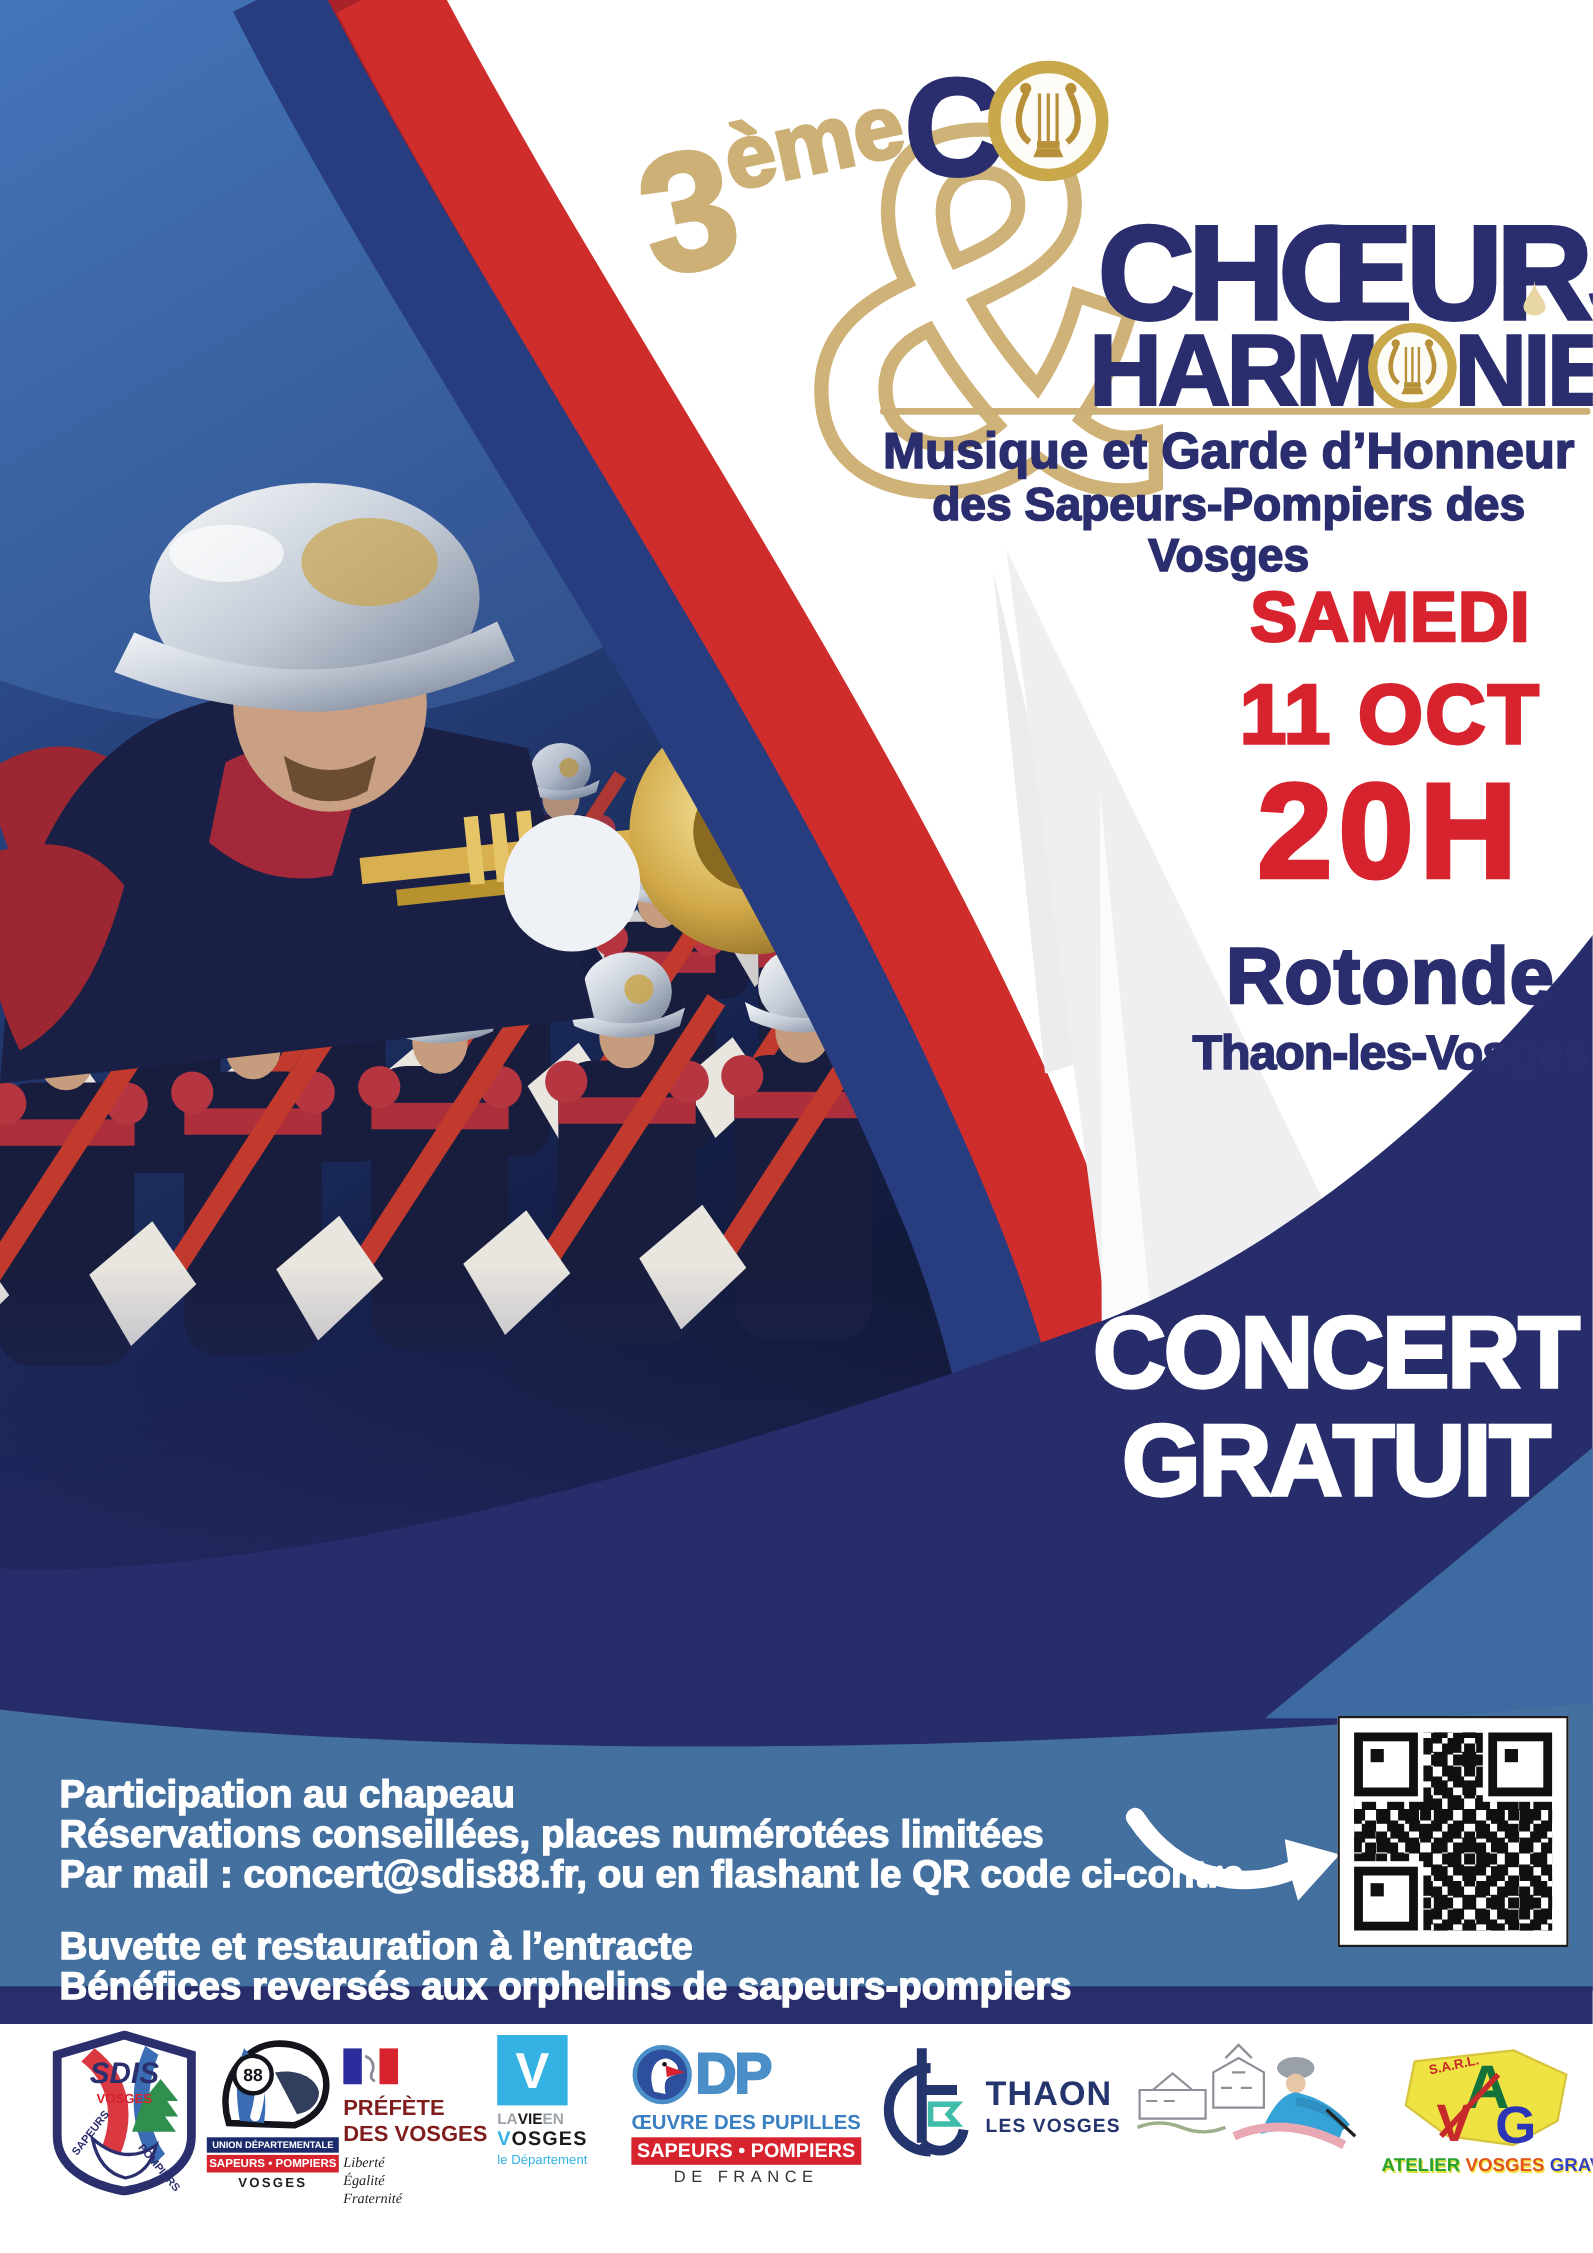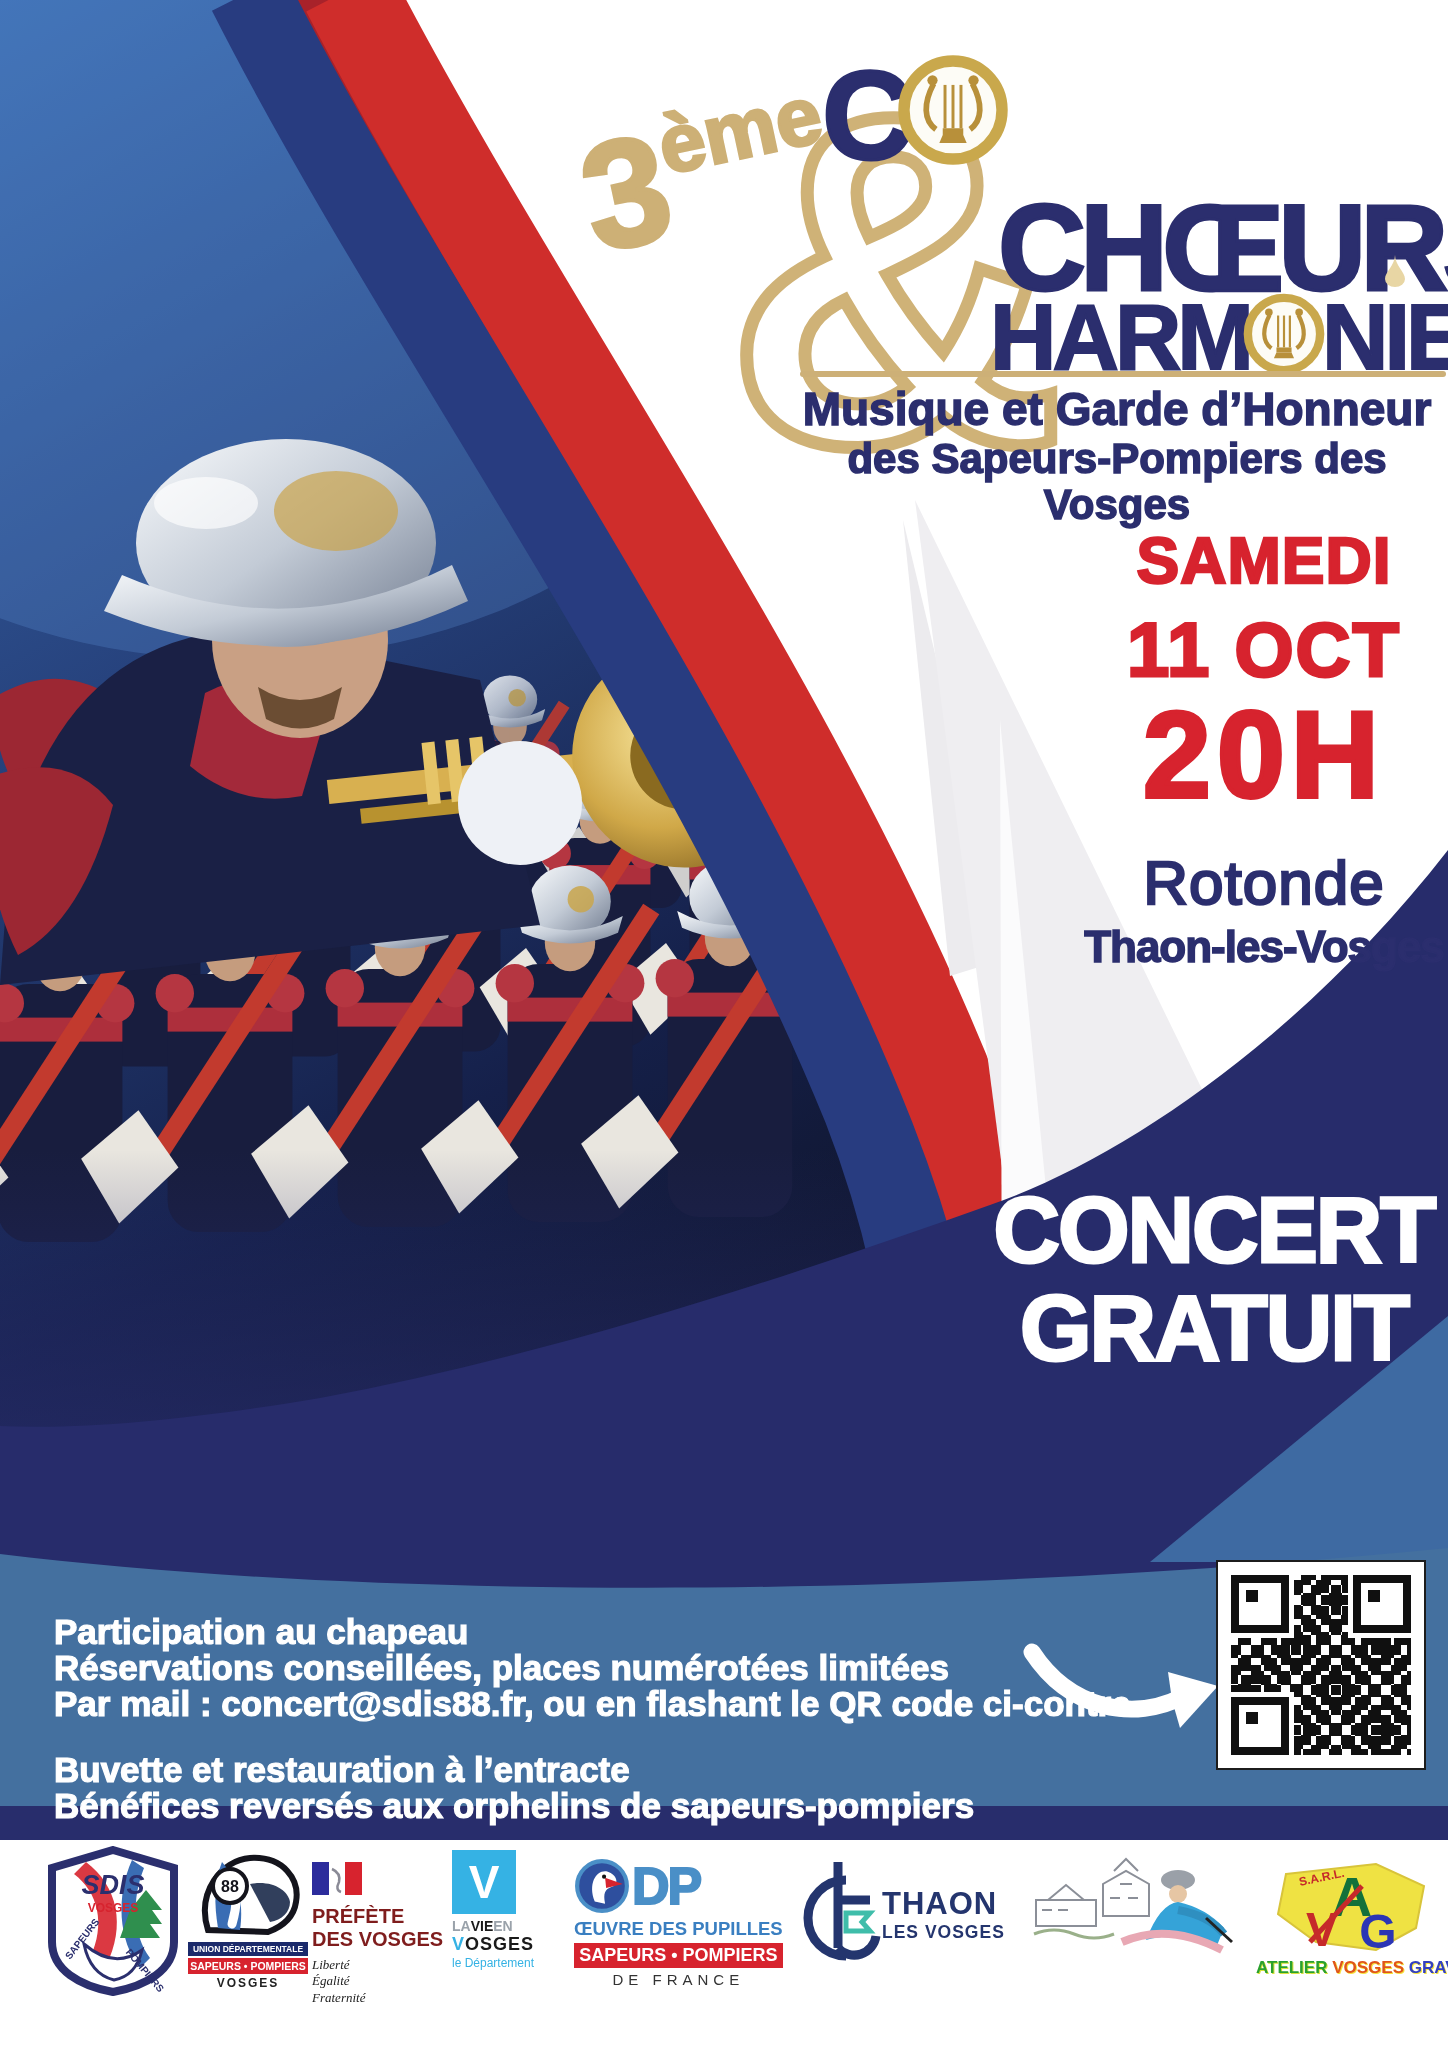--- a/index.html
+++ b/index.html
@@ -33,21 +33,21 @@
   .gold-rule{left:800px;top:371px;width:646px;height:6px;background:#cdb077;border-radius:3px;z-index:2;}
   .subtitle{left:788px;top:384px;width:658px;text-align:center;color:#2b2e6e;font-weight:700;z-index:2;}
   .subtitle .s1{font-size:46px;line-height:1.12;-webkit-text-stroke:1.5px #2b2e6e;}
   .subtitle .s2{font-size:42px;line-height:1.1;-webkit-text-stroke:1.5px #2b2e6e;}
 
   
   .event{left:1082px;top:524px;width:364px;text-align:center;z-index:2;white-space:nowrap;}
   .ev-day{color:#d7232e;font-weight:700;font-size:64px;-webkit-text-stroke:2.5px #d7232e;letter-spacing:1px;}
   .ev-date{color:#d7232e;font-weight:700;font-size:76px;-webkit-text-stroke:3px #d7232e;margin-top:8px;letter-spacing:2px;}
   .ev-time{color:#d7232e;font-weight:700;font-size:122px;-webkit-text-stroke:4px #d7232e;margin-top:-8px;letter-spacing:6px;}
-  .ev-venue{color:#2b2e6e;font-weight:400;font-size:62px;-webkit-text-stroke:2.5px #2b2e6e;margin-top:22px;letter-spacing:1px;}
+  .ev-venue{color:#2b2e6e;font-weight:700;font-size:72px;-webkit-text-stroke:2.5px #2b2e6e;margin-top:22px;letter-spacing:1px;}
   .ev-city{color:#2b2e6e;font-weight:700;font-size:44px;-webkit-text-stroke:1.5px #2b2e6e;margin-top:4px;letter-spacing:-1px;}
 
   
   .free{left:988px;top:1182px;width:452px;text-align:center;color:#ffffff;font-weight:700;
         font-size:92px;line-height:1.06;letter-spacing:-2px;-webkit-text-stroke:3px #ffffff;z-index:2;white-space:nowrap;}
 
   
   .band-info{left:54px;top:1572px;z-index:2;color:#ffffff;font-weight:700;font-size:35px;
              line-height:36px;-webkit-text-stroke:1.2px #ffffff;white-space:nowrap;margin-top:42px;}
   .band-info .gap{height:30px;}
@@ -78,21 +78,21 @@
   .vv-l1 b{color:#1a1a1a;}
   .vv-l2{font-size:18px;font-weight:700;color:#1a1a1a;letter-spacing:1px;}
   .vv-l2 .bluev{color:#35b2e4;}
   .vv-l3{font-size:12px;color:#35b2e4;margin-top:1px;}
   .odp-top{display:flex;align-items:center;}
   .odp-dp{font-size:52px;font-weight:700;color:#4a8fc7;-webkit-text-stroke:2px #4a8fc7;letter-spacing:-2px;margin-left:2px;}
   .odp-l1{color:#3a7fc1;font-size:18.5px;font-weight:700;margin-top:2px;white-space:nowrap;}
   .odp-l2{background:#d7232e;color:#fff;font-size:18px;font-weight:700;text-align:center;padding:2px 4px;margin-top:3px;}
   .odp-l3{color:#333;font-size:15px;text-align:center;letter-spacing:5px;margin-top:3px;}
   .thaon-wrap{display:flex;align-items:center;}
-  .thaon-text{color:#24356e;font-weight:700;}
+  .thaon-text{margin-left:14px;color:#24356e;font-weight:700;}
   .thaon-l1{font-size:31px;letter-spacing:1px;}
   .thaon-l2{font-size:17.5px;letter-spacing:1px;}
   .avg-words{font-size:17px;font-weight:700;white-space:nowrap;margin-top:-2px;}
   .avg-w1{color:#2aa12e;text-shadow:1px 1px 0 #d8e23a;}
   .avg-w2{color:#e0551a;text-shadow:1px 1px 0 #f5e23a;}
   .avg-w3{color:#3340c0;text-shadow:1px 1px 0 #f5e23a;}
 </style>
 </head>
 <body>
 

